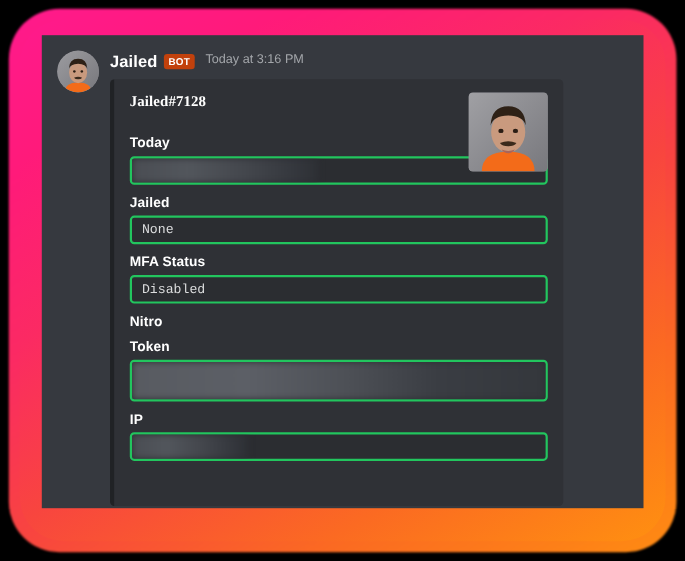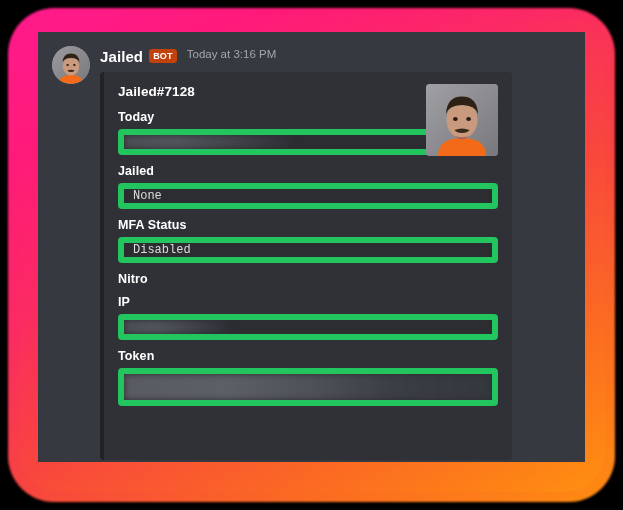--- a/index.html
+++ b/index.html
@@ -111,37 +111,38 @@
     background: #2f3136;
     border-left: 4px solid #202225;
     border-radius: 4px;
     padding: 12px 14px 14px 14px;
   }
 
   #embed-title {
     font-size: 13.5px;
     font-weight: bold;
     color: #ffffff;
-    margin-bottom: 11px;
+    margin-bottom: 23px;
     letter-spacing: .1px;
+    font-family: Liberation Serif, serif;
   }
 
   .field { margin-bottom: 9px; }
 
   .field-name {
     font-size: 12.5px;
     font-weight: bold;
     color: #ffffff;
     margin-bottom: 5px;
     letter-spacing: .1px;
   }
 
   .field-value {
     background: #2b2d31;
-    border: 6px solid #22c55e;
+    border: 2px solid #22c55e;
     border-radius: 4px;
     height: 26px;
     display: flex;
     align-items: center;
     padding: 0 9px;
     font-family: "Liberation Mono", monospace;
     font-size: 12px;
     color: #dcddde;
     position: relative;
     overflow: hidden;
@@ -238,31 +239,31 @@
         <div class="field-value">
           <span>Disabled</span>
         </div>
       </div>
 
       <div class="field">
         <div class="field-name">Nitro</div>
       </div>
 
       <div class="field">
-        <div class="field-name">IP</div>
-        <div class="field-value">
-          <div class="redaction ip"></div>
-          <span></span>
-        </div>
-      </div>
-
-      <div class="field">
         <div class="field-name">Token</div>
         <div class="field-value tall">
           <div class="redaction token"></div>
+          <span></span>
+        </div>
+      </div>
+
+      <div class="field">
+        <div class="field-name">IP</div>
+        <div class="field-value">
+          <div class="redaction ip"></div>
           <span></span>
         </div>
       </div>
 
       <div id="thumbnail">
         <svg viewBox="0 0 72 72" xmlns="http://www.w3.org/2000/svg">
           <defs>
             <linearGradient id="thBg" x1="0" y1="0" x2="1" y2="1">
               <stop offset="0%" stop-color="#a0a0a4"></stop>
               <stop offset="100%" stop-color="#78787d"></stop>

